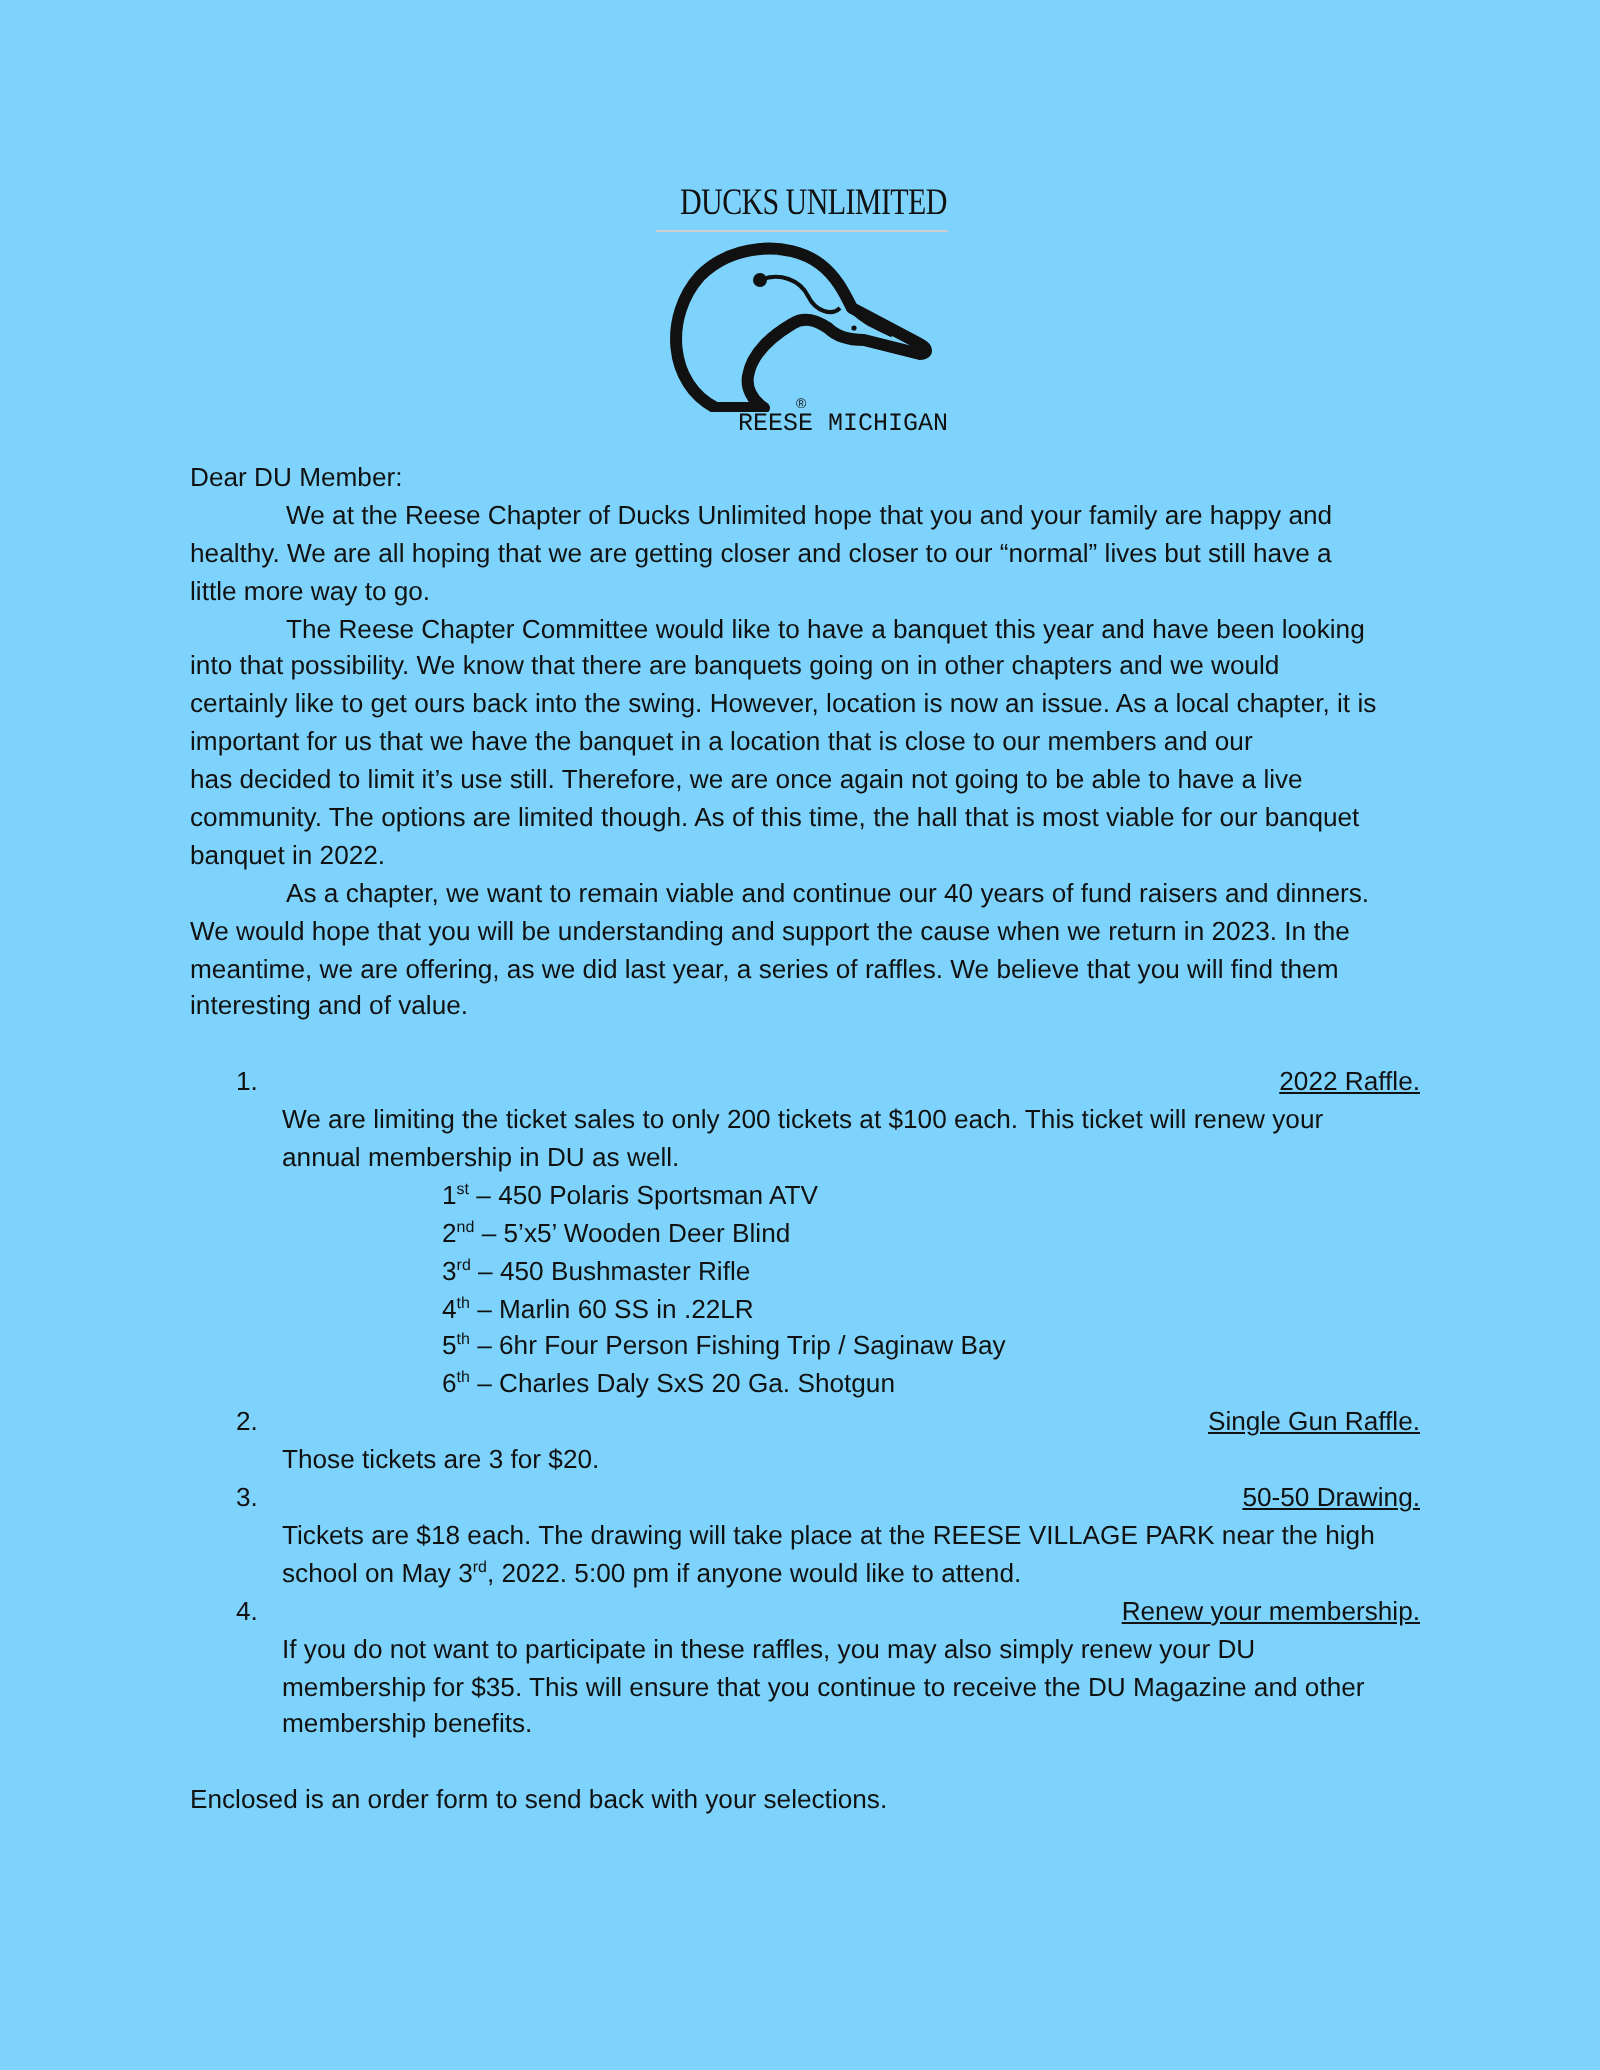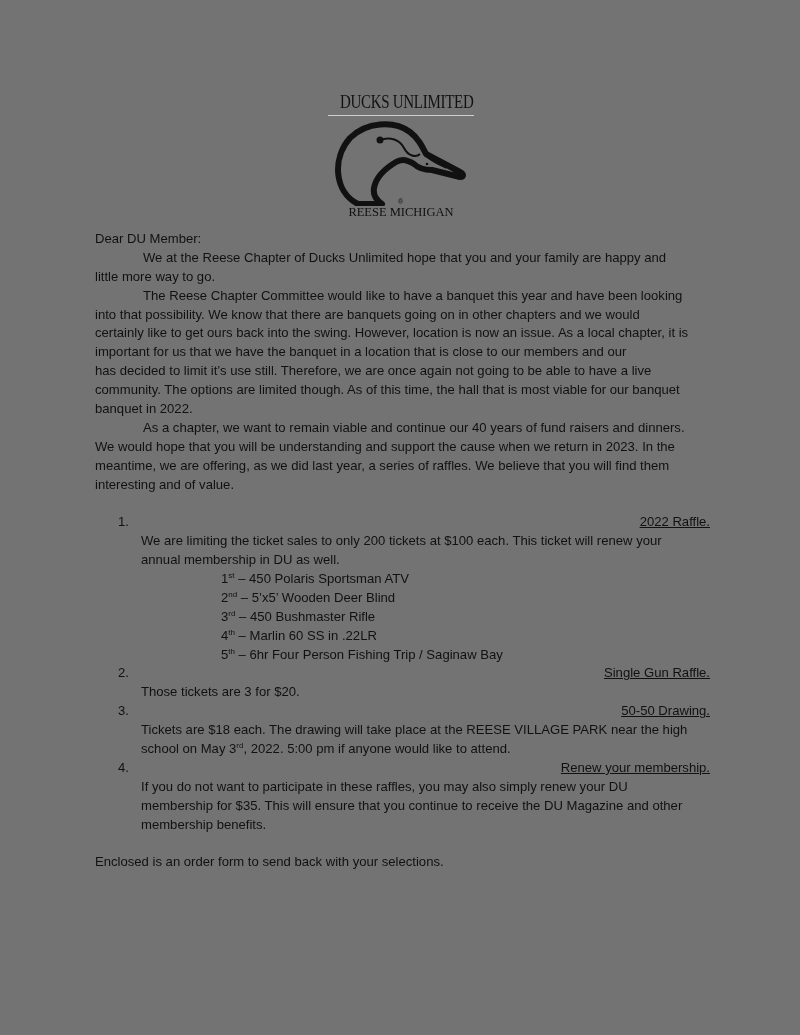--- a/index.html
+++ b/index.html
@@ -1,26 +1,26 @@
 <!DOCTYPE html>
 <html><head>
 <meta charset="utf-8">
 <style>
   html, body { margin:0; padding:0; background:#ffffff; }
   body { width:800px; height:1035px; position:relative; overflow:hidden;
          font-family:"Liberation Sans", sans-serif; color:#111; }
-  .page { position:absolute; left:0; top:0; width:800px; height:1035px; background:#737373; }
+  .page { position:absolute; left:0; top:0; width:800px; height:1035px; background:#7dd3fc; }
   .logo { position:absolute; left:328px; top:88px; width:146px; height:134px; }
   .logo-top { position:absolute; left:12px; top:4px; width:120px; text-align:center;
               font-family:"Liberation Serif", serif; font-size:15px; letter-spacing:-0.3px;
               transform:scaleY(1.25); transform-origin:top center; color:#111; white-space:nowrap; }
   .logo-rule { position:absolute; left:0; top:27px; width:146px; height:1px; background:#cfcfcf; }
   .logo-svg { position:absolute; left:0; top:30px; width:146px; height:88px; }
-  .logo-bottom { position:absolute; left:0; top:117px; width:146px; text-align:center;
-                 font-family:Liberation Serif, serif; font-size:12.5px; color:#111; white-space:nowrap; }
+  .logo-bottom { position:absolute; left:0; top:117px; width:146px; text-align:right;
+                 font-family:Liberation Mono, monospace; font-size:12.5px; color:#111; white-space:nowrap; }
   .body-text { position:absolute; left:95px; top:230px; width:615px; font-size:13.1px; line-height:18.9px; }
   .line { white-space:nowrap; height:18.9px; }
   .indent { padding-left:48px; }
   .item { position:relative; padding-left:46px; }
   .item .num { position:absolute; left:23px; top:0; }
   .u { text-decoration:underline;text-align:right; }
   .prize { padding-left:80px; }
   sup { font-size:8px; vertical-align:5px; line-height:0; }
   .gap { height:18.9px; }
 </style>
@@ -45,20 +45,21 @@
       <text x="70" y="86" font-size="7" font-family="Liberation Sans, sans-serif" fill="#111">®</text>
     </svg>
     <div class="logo-bottom">REESE MICHIGAN</div>
   </div>
 
   <div class="body-text">
     <div class="line">Dear DU Member:</div>
 
     <div>
       <div class="line indent">We at the Reese Chapter of Ducks Unlimited hope that you and your family are happy and</div>
+      <div class="line">healthy.  We are all hoping that we are getting closer and closer to our “normal” lives but still have a</div>
       <div class="line">little more way to go.</div>
     </div>
 
     <div>
       <div class="line indent">The Reese Chapter Committee would like to have a banquet this year and have been looking</div>
       <div class="line">into that possibility.  We know that there are banquets going on in other chapters and we would</div>
       <div class="line">certainly like to get ours back into the swing.  However, location is now an issue.  As a local chapter, it is</div>
       <div class="line">important for us that we have the banquet in a location that is close to our members and our</div>
       <div class="line">has decided to limit it’s use still.  Therefore, we are once again not going to be able to have a live</div>
       <div class="line">community.  The options are limited though.  As of this time, the hall that is most viable for our banquet</div>
@@ -78,20 +79,21 @@
       <span class="num">1.</span>
       <div class="line u">2022 Raffle.</div>
       <div class="line">We are limiting the ticket sales to only 200 tickets at $100 each.  This ticket will renew your</div>
       <div class="line">annual membership in DU as well.</div>
       <div>
         <div class="line prize"><span>1</span><sup>st</sup><span> – 450 Polaris Sportsman ATV</span></div>
         <div class="line prize"><span>2</span><sup>nd</sup><span> – 5’x5’ Wooden Deer Blind</span></div>
         <div class="line prize"><span>3</span><sup>rd</sup><span> – 450 Bushmaster Rifle</span></div>
         <div class="line prize"><span>4</span><sup>th</sup><span> – Marlin 60 SS in .22LR</span></div>
         <div class="line prize"><span>5</span><sup>th</sup><span> – 6hr Four Person Fishing Trip / Saginaw Bay</span></div>
+        <div class="line prize"><span>6</span><sup>th</sup><span> – Charles Daly SxS 20 Ga. Shotgun</span></div>
       </div>
     </div>
 
     <div class="item">
       <span class="num">2.</span>
       <div class="line u">Single Gun Raffle.</div>
       <div class="line">Those tickets are 3 for $20.</div>
     </div>
 
     <div class="item">

